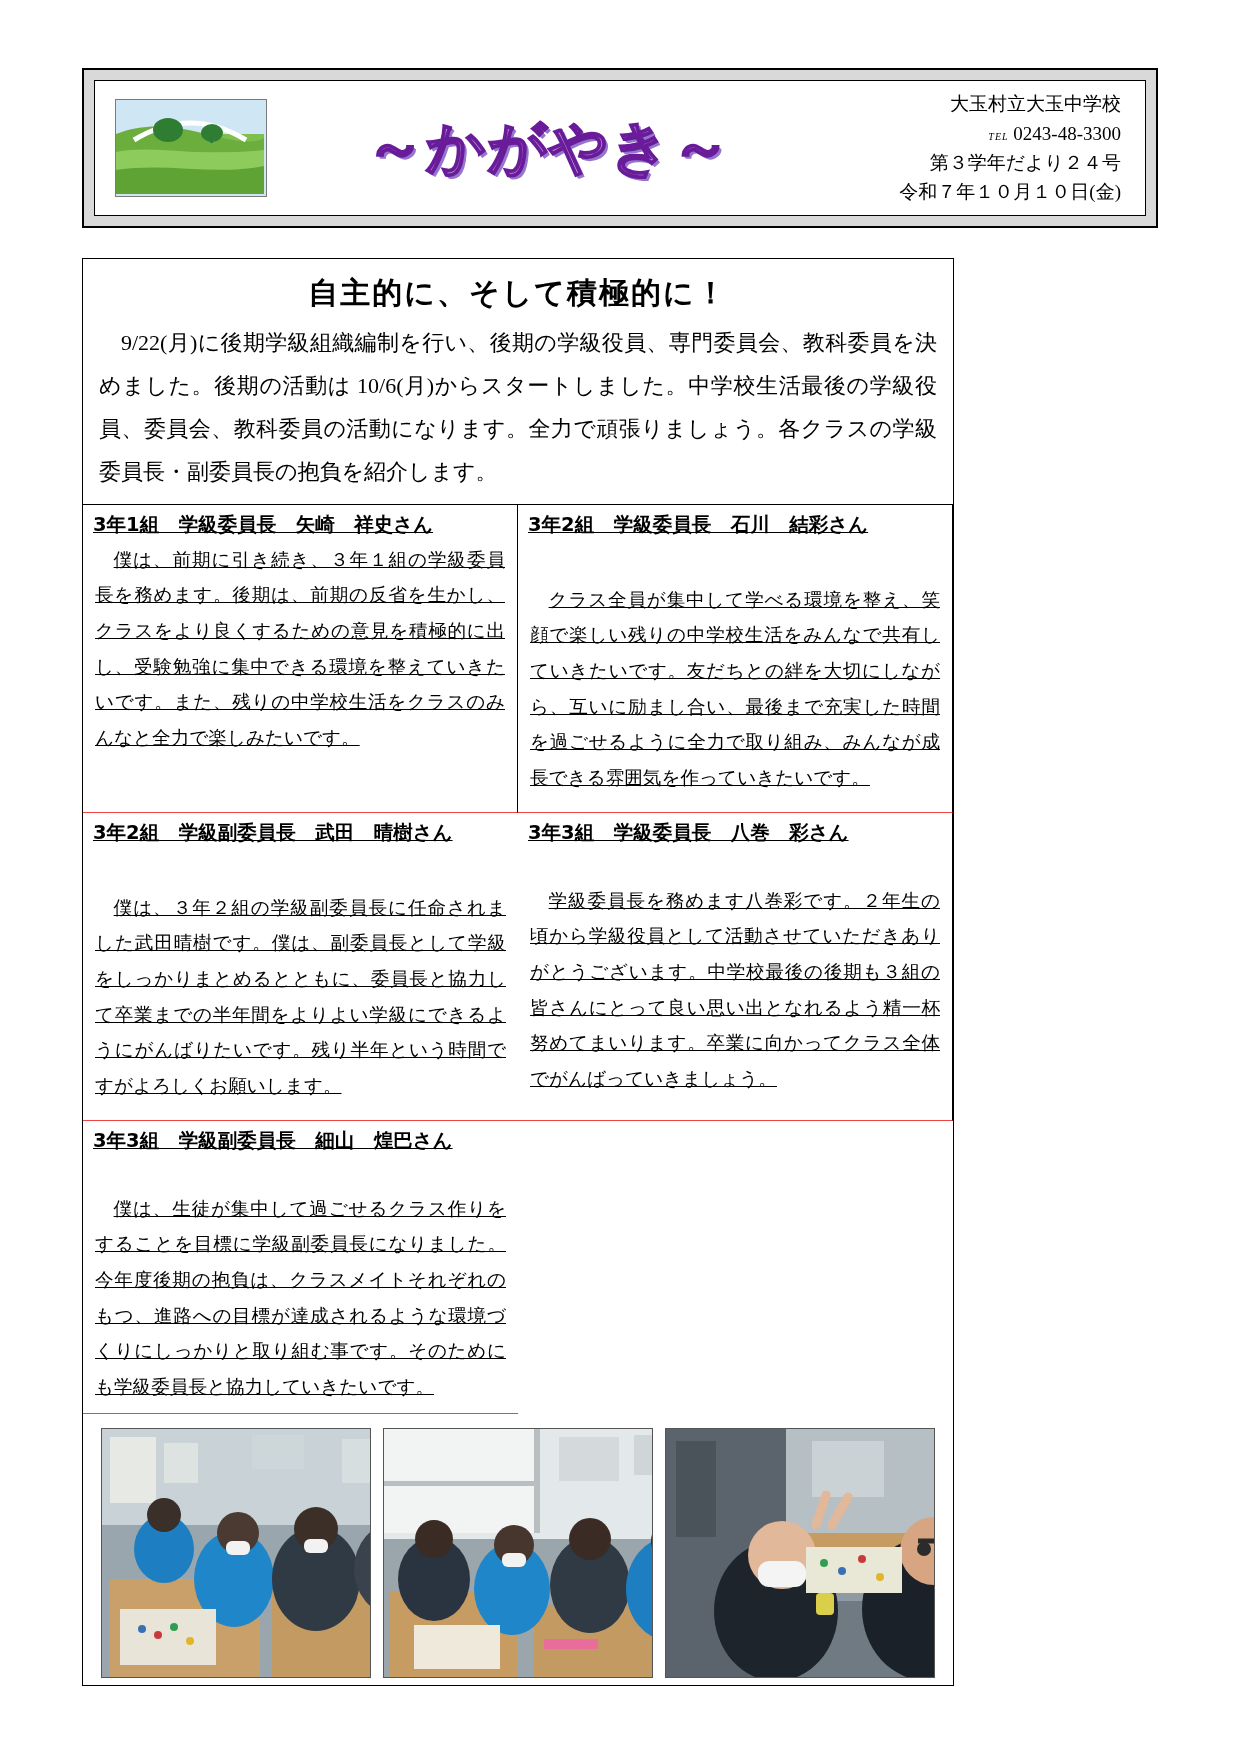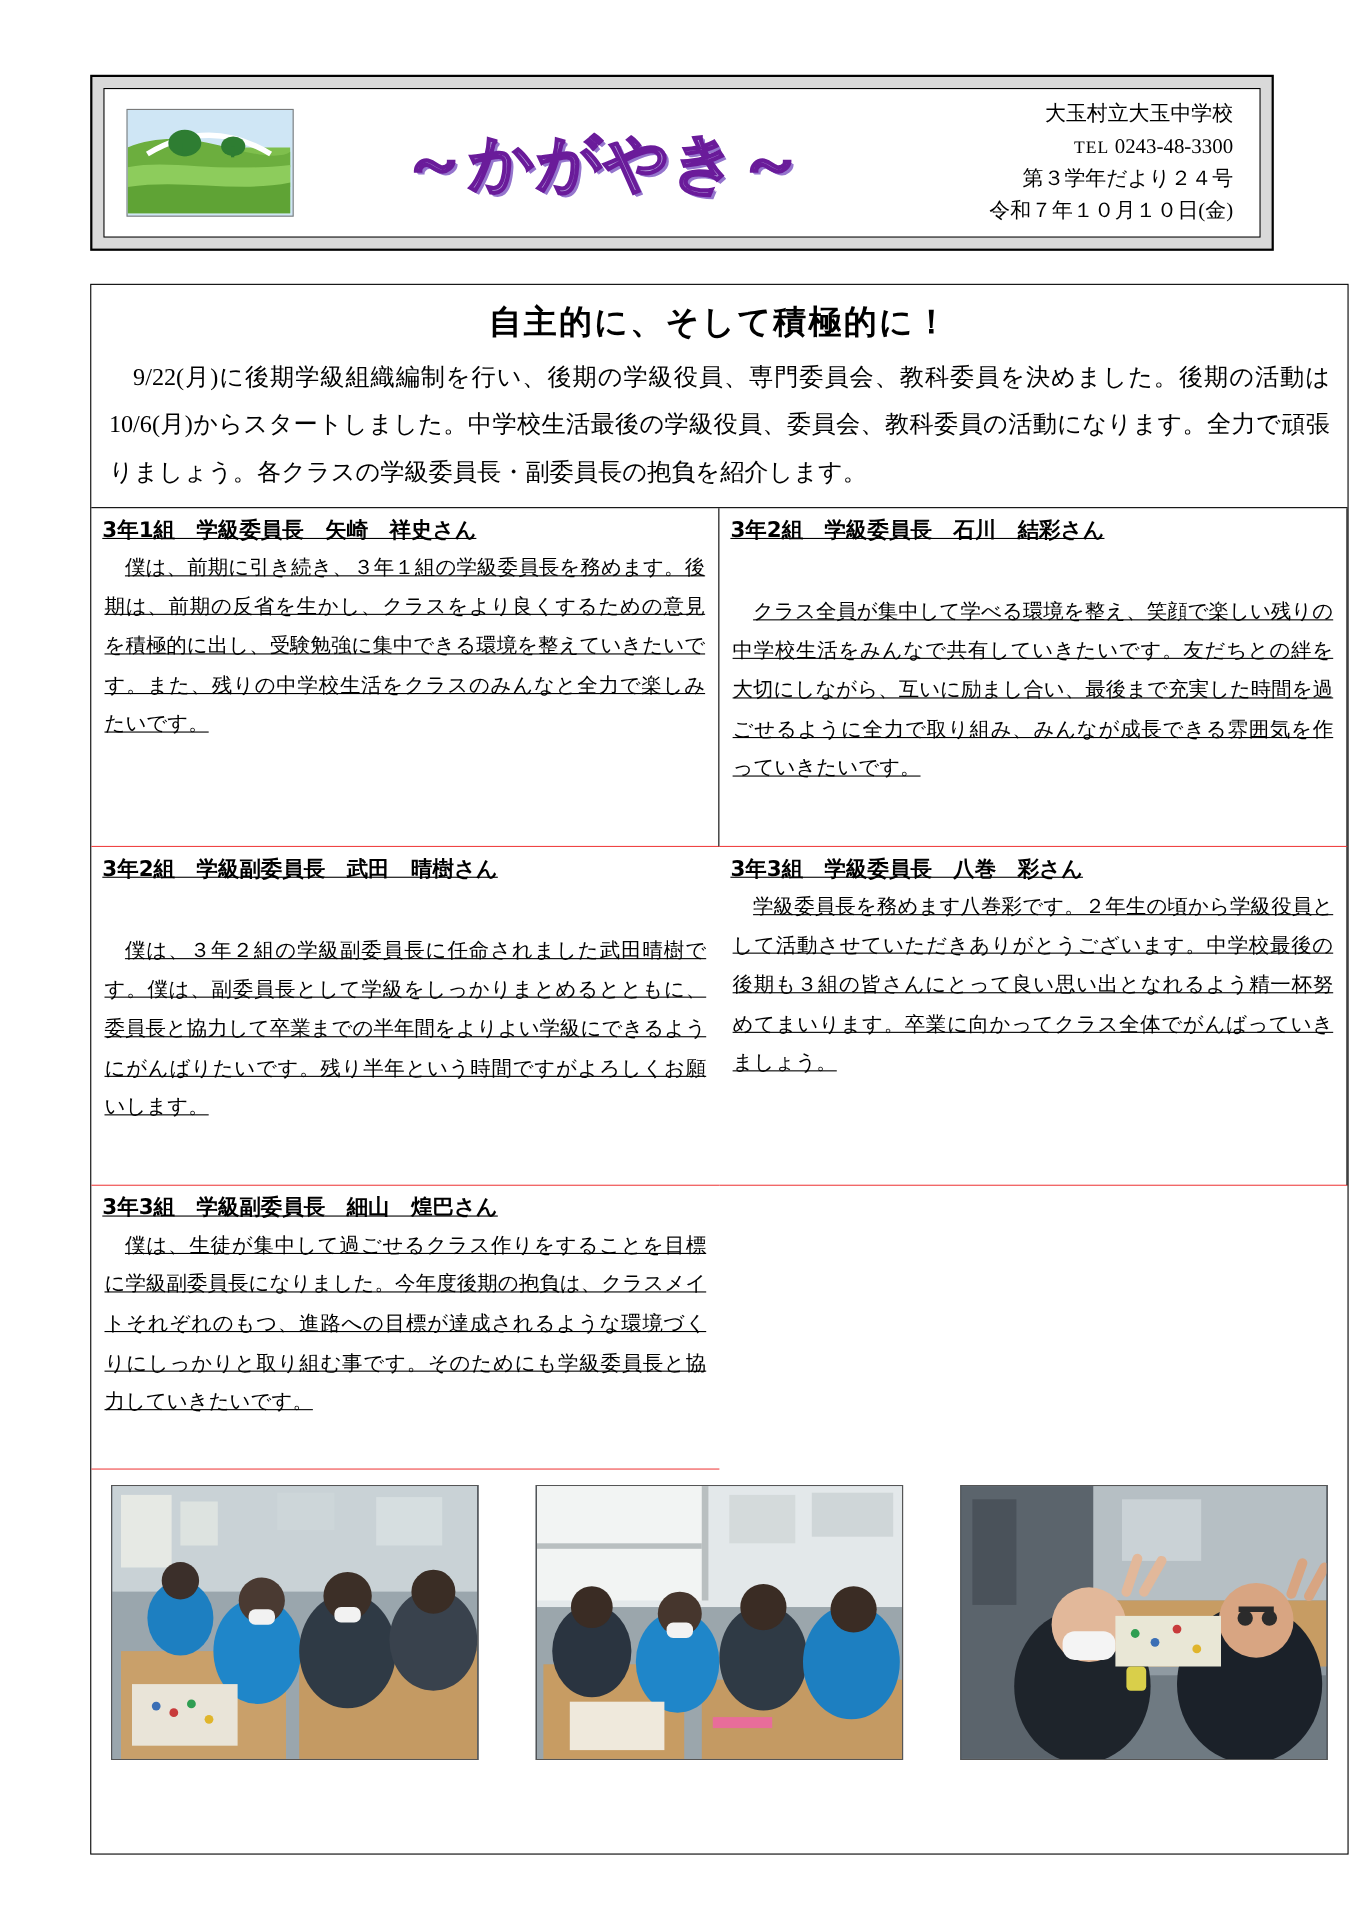--- a/index.html
+++ b/index.html
@@ -78,30 +78,31 @@
     width: 290px;
     flex: none;
     text-align: right;
     padding-right: 24px;
     font-family: "Liberation Serif", serif;
     font-size: 19px;
     line-height: 1.55;
   }
   .school-info div { white-space: nowrap; }
   .tel-label {
-    font-size: 16px;
+    font-size: 10px;
     letter-spacing: 1px;
+    font-style: italic;
   }
 
   
   .body-frame {
     position: absolute;
     left: 82px;
     top: 258px;
-    width: 1144px;
+    width: 872px;
     height: 1428px;
     box-sizing: border-box;
     border: 1px solid #000;
   }
 
   .headline {
     text-align: center;
     font-family: "DejaVu Sans", "Liberation Sans", sans-serif;
     font-weight: bold;
     font-size: 30px;
@@ -142,21 +143,21 @@
     font-size: 18.6px;
     line-height: 1.92;
     padding: 0 12px 8px 12px;
     text-align: justify;
     text-justify: inter-ideograph;
   }
   .cell-body p { margin: 0; text-indent: 1em; }
 
   .row-h-1 .cell-body { min-height: 222px; }
   .row-h-2 .cell-body { min-height: 222px; margin-top: 40px; }
-  .row-h-3 .cell-body { min-height: 212px; }
+  .row-h-3 .cell-body { min-height: 212px; margin-top: 33px; }
 
   
   .photo-caption {
     text-align: center;
     font-family: "DejaVu Sans", "Liberation Sans", sans-serif;
     font-weight: bold;
     font-size: 20px;
     padding: 7px 0 7px 0;
     border-bottom: 1px solid #000;
   }

